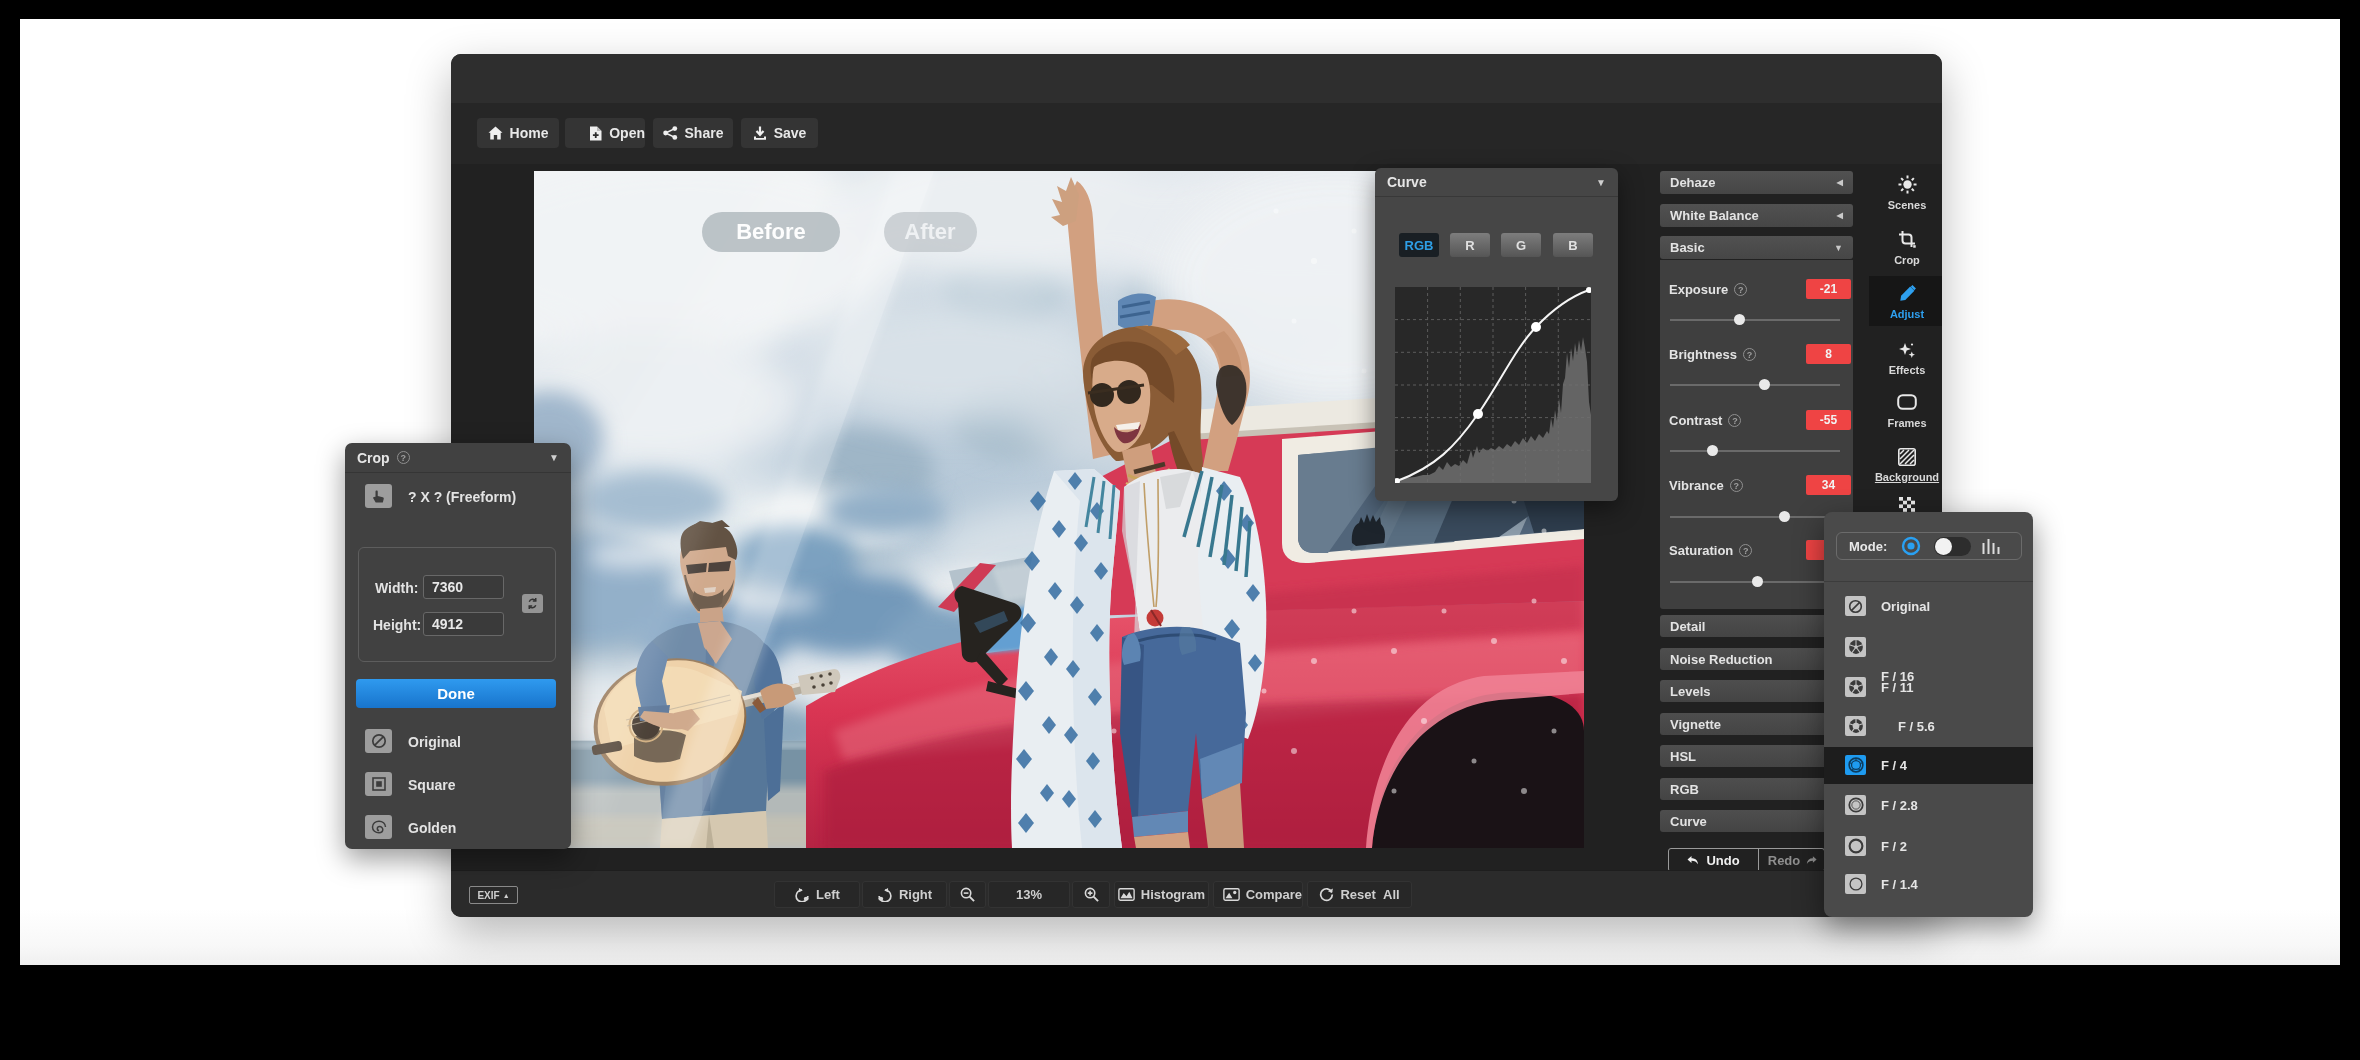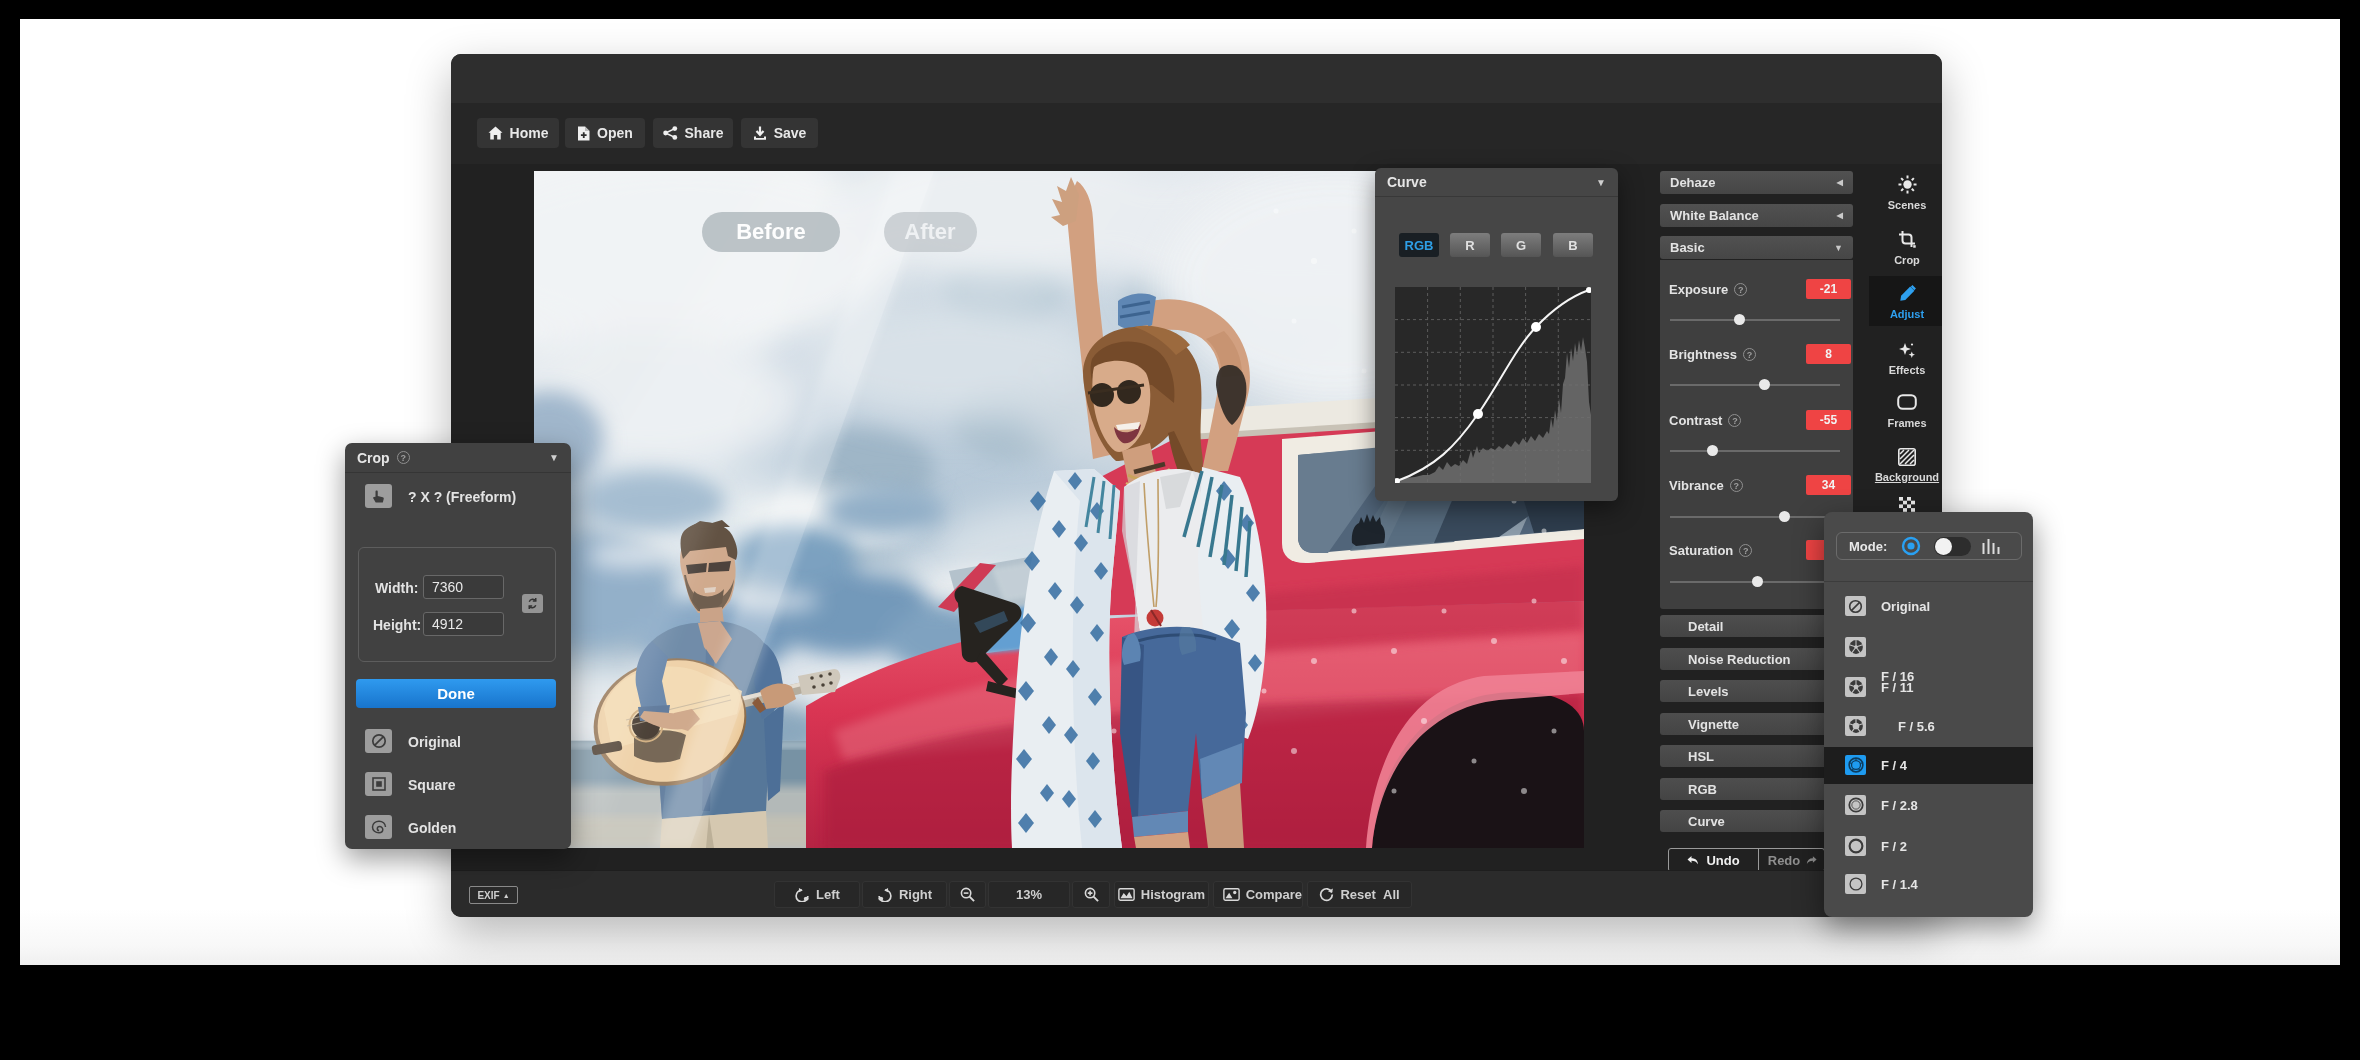--- a/index.html
+++ b/index.html
@@ -26,21 +26,21 @@
     display:flex; align-items:center; justify-content:center; gap:6px; }
   .exif { position:absolute; left:469px; top:886px; width:49px; height:18px;
     border:1px solid #8a8a8a; border-radius:2px; color:#cfcfcf; font-size:10px;
     font-weight:bold; display:flex; align-items:center; justify-content:center; gap:3px; }
   .secbar { position:absolute; left:1660px; width:193px; height:23px;
     background:linear-gradient(#515151,#464646); border-radius:3px; color:#e3e3e3;
     font-size:13px; font-weight:bold; display:flex; align-items:center; padding:0 10px; }
   .secbar .tri { margin-left:auto; font-size:8px; color:#c9c9c9; }
   .secrow { position:absolute; left:1660px; width:193px; height:22px;
     background:linear-gradient(#4e4e4e,#444444); border-radius:3px; color:#e3e3e3;
-    font-size:13px; font-weight:bold; display:flex; align-items:center; padding:0 28px; }
+    font-size:13px; font-weight:bold; display:flex; align-items:center; padding:0 10px; }
   .slabel { position:absolute; left:1669px; color:#e3e3e3; font-size:13px; font-weight:bold;
     display:flex; align-items:center; gap:6px; }
   .qm { width:13px; height:13px; border:1px solid #8f8f8f; border-radius:50%; color:#9f9f9f;
     font-size:9px; font-weight:bold; display:inline-flex; align-items:center; justify-content:center; }
   .sval { position:absolute; left:1806px; width:45px; height:20px; background:#ef4444;
     border-radius:2px; color:#f2f2f2; font-size:12px; font-weight:bold;
     display:flex; align-items:center; justify-content:center; }
   .strack { position:absolute; left:1670px; width:170px; height:2px; background:#6a6a6a; }
   .knob { position:absolute; top:-5px; width:11px; height:11px; background:#e9e9e9;
     border-radius:50%; }
@@ -51,33 +51,33 @@
     background:linear-gradient(#7d7d7d,#555555); border-radius:3px; color:#e0e0e0;
     font-size:13px; font-weight:bold; display:flex; align-items:center; justify-content:center; }
   .cropicon { position:absolute; left:365px; width:27px; height:24px; background:#9d9d9d;
     border-radius:3px; display:flex; align-items:center; justify-content:center; }
   .croplabel { position:absolute; left:408px; color:#e3e3e3; font-size:14px; font-weight:bold; }
   .ficon { position:absolute; left:1845px; width:21px; height:20px; background:#c4c4c4;
     border-radius:2px; display:flex; align-items:center; justify-content:center; }
   .flabel { position:absolute; left:1881px; color:#e5e5e5; font-size:13px; font-weight:bold; }
   .cinput { position:absolute; left:423px; width:81px; height:24px; background:#3a3a3a;
     border:1px solid #686868; border-radius:3px; color:#e8e8e8; font-size:14px;
-    font-weight:normal; display:flex; align-items:center; padding:0 8px; }
+    font-weight:bold; display:flex; align-items:center; padding:0 8px; }
 </style>
 </head>
 <body>
   <div class="white-area"></div>
   <div class="win"></div>
   <div class="titlebar"></div>
   <div class="toolbar"></div>
 
   <div class="tbtn" style="left:477px;width:82px;"><svg width="15" height="14" viewBox="0 0 16 15">
       <path d="M8 0.5 L15.5 7.2 L13.6 7.2 L13.6 14.5 L9.8 14.5 L9.8 9.6 L6.2 9.6 L6.2 14.5 L2.4 14.5 L2.4 7.2 L0.5 7.2 Z" fill="#efefef"></path>
     </svg>Home</div>
-  <div class="tbtn" style="left:565px;width:80px;"><svg width="13" height="15" viewBox="0 0 13 15">
+  <div class="tbtn" style="left:565px;width:80px;justify-content:flex-end;"><svg width="13" height="15" viewBox="0 0 13 15">
       <path d="M1 0.5 L8 0.5 L12.5 5 L12.5 14.5 L1 14.5 Z" fill="#efefef"></path>
       <path d="M8 0.5 L8 5 L12.5 5" fill="#bbb"></path>
       <path d="M6.75 6.2 L6.75 12 M3.9 9.1 L9.6 9.1" stroke="#2c2c2c" stroke-width="1.8"></path>
     </svg>Open</div>
   <div class="tbtn" style="left:653px;width:80px;"><svg width="15" height="14" viewBox="0 0 15 14">
       <g fill="#efefef">
         <circle cx="2.6" cy="7" r="2.4"></circle>
         <circle cx="11.8" cy="2.6" r="2.4"></circle>
         <circle cx="11.8" cy="11.4" r="2.4"></circle>
         <path d="M2.6 7 L11.8 2.6 M2.6 7 L11.8 11.4" stroke="#efefef" stroke-width="1.6"></path>

